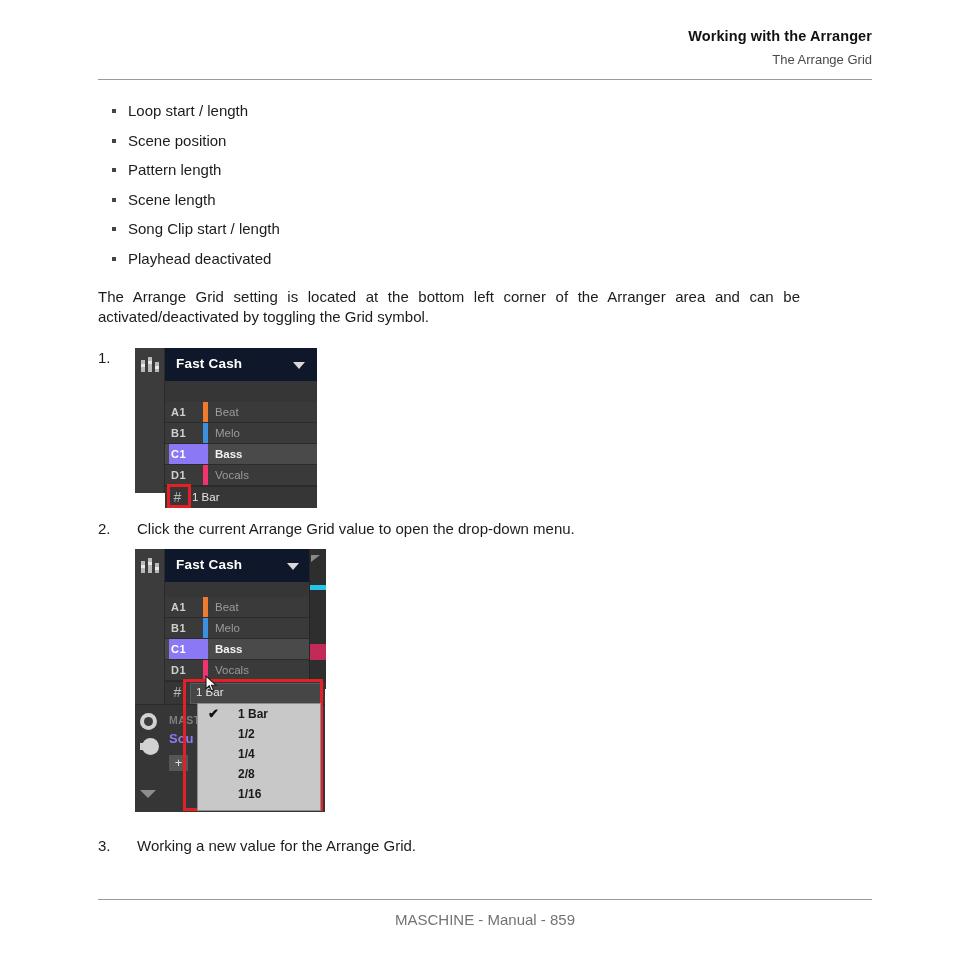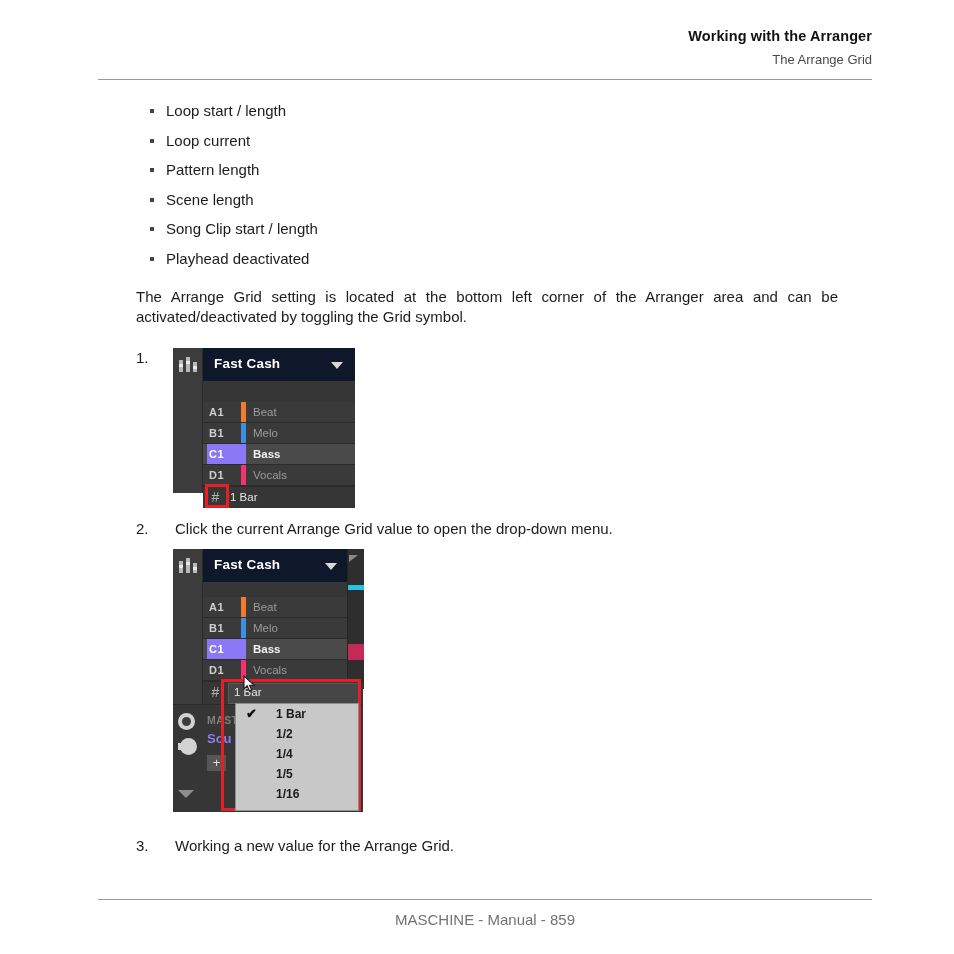--- a/index.html
+++ b/index.html
@@ -47,21 +47,20 @@
   }
   .rule-top { top: 79px; }
   .rule-bottom { top: 899px; }
 
   
   .content {
     position: absolute;
     left: 98px;
     top: 96px;
     width: 790px;
-    margin-left: 38px;
   }
 
   ul.bullets {
     list-style: none;
     margin: 0;
     padding: 0;
   }
   ul.bullets li {
     position: relative;
     padding-left: 30px;
@@ -415,21 +414,21 @@
 <div class="page-header">
   <div class="hdr-title">Working with the Arranger</div>
   <div class="hdr-sub">The Arrange Grid</div>
 </div>
 <div class="rule rule-top"></div>
 
 <div class="content">
 
   <ul class="bullets">
     <li>Loop start / length</li>
-    <li>Loop current</li>
+    <li>Scene position</li>
     <li>Pattern length</li>
     <li>Scene length</li>
     <li>Song Clip start / length</li>
     <li>Playhead deactivated</li>
   </ul>
 
   <p class="para">The Arrange Grid setting is located at the bottom left corner of the Arranger area and can be activated/deactivated by toggling the Grid symbol.</p>
 
   <div class="step">
     <span class="num">1.</span>
@@ -560,21 +559,21 @@
         <span class="dd-check">✔</span>
         <span>1 Bar</span>
       </div>
       <div class="dd-item">
         <span>1/2</span>
       </div>
       <div class="dd-item">
         <span>1/4</span>
       </div>
       <div class="dd-item">
-        <span>1/5</span>
+        <span>2/8</span>
       </div>
       <div class="dd-item">
         <span>1/16</span>
       </div>
     </div>
 
     <svg class="cursor" viewBox="0 0 13 18" style="left:70px; top:126px;">
       <path d="M1 1 L1 14 L4.2 10.8 L6.4 16 L8.6 15 L6.5 10.2 L11 10.2 Z" fill="#ffffff" stroke="#1a1a1a" stroke-width="1.1"></path>
     </svg>
 

